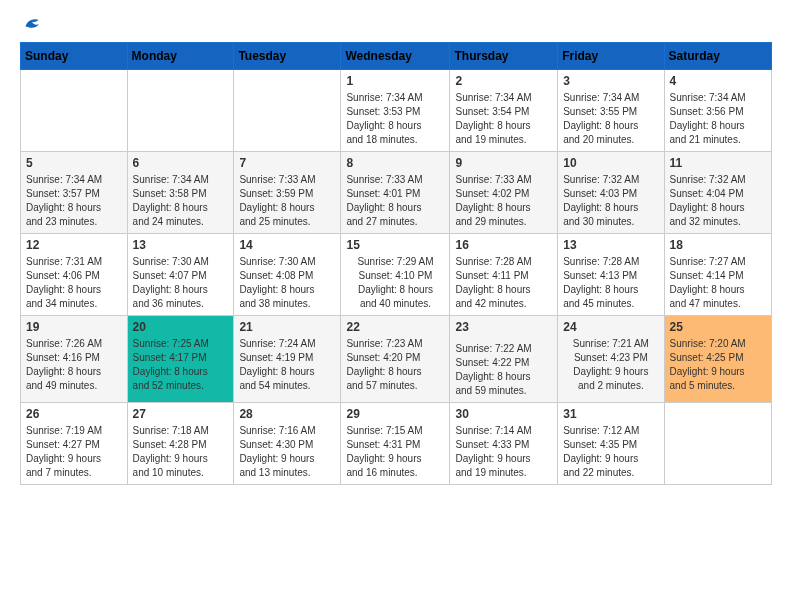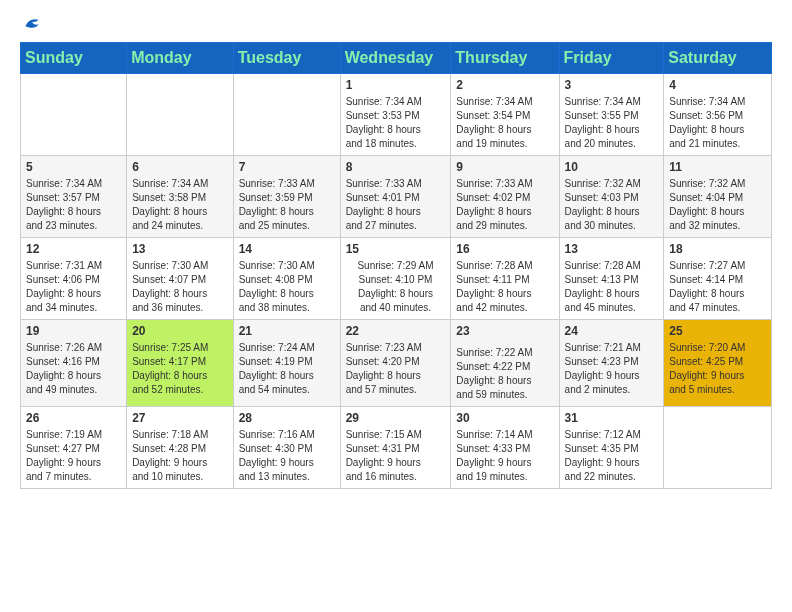--- a/index.html
+++ b/index.html
@@ -52,22 +52,22 @@
       font-size: 15px;
       color: #555;
     }
     .calendar {
       width: 100%;
       border-collapse: collapse;
       border: 1px solid #ccc;
     }
     .calendar th {
       background-color: #1565c0;
-      color: #86efac;
-      font-size: 16px;
+      color: #000000;
+      font-size: 12px;
       font-weight: bold;
       padding: 6px 4px;
       text-align: left;
       border: 1px solid #1a6fd4;
     }
     .calendar td {
       vertical-align: top;
       border: 1px solid #ccc;
       padding: 4px 5px;
       width: 113px;
@@ -269,21 +269,21 @@
           </td>
         </tr>
         <tr>
           <td style="background: rgb(245, 245, 245);">
             <span class="day-num">19</span>
             <div class="day-info" style="white-space: pre-line;">Sunrise: 7:26 AM
 Sunset: 4:16 PM
 Daylight: 8 hours
 and 49 minutes.</div>
           </td>
-          <td style="background: #bef264;">
+          <td style="background: #14b8a6;">
             <span class="day-num">20</span>
             <div class="day-info" style="white-space: pre-line;">Sunrise: 7:25 AM
 Sunset: 4:17 PM
 Daylight: 8 hours
 and 52 minutes.</div>
           </td>
           <td style="background: rgb(245, 245, 245);">
             <span class="day-num">21</span>
             <div class="day-info" style="white-space: pre-line;">Sunrise: 7:24 AM
 Sunset: 4:19 PM
@@ -299,26 +299,26 @@
           </td>
           <td style="background: rgb(245, 245, 245);">
             <span class="day-num">23</span>
             <div class="day-info" style="white-space: pre-line; margin-top: 8px;">Sunrise: 7:22 AM
 Sunset: 4:22 PM
 Daylight: 8 hours
 and 59 minutes.</div>
           </td>
           <td style="background: rgb(245, 245, 245);">
             <span class="day-num">24</span>
-            <div class="day-info" style="white-space: pre-line;">Sunrise: 7:21 AM
+            <div class="day-info" style="white-space: pre-line; text-align: center;">Sunrise: 7:21 AM
 Sunset: 4:23 PM
 Daylight: 9 hours
 and 2 minutes.</div>
           </td>
-          <td style="background: #eab308;">
+          <td style="background: #fdba74;">
             <span class="day-num">25</span>
             <div class="day-info" style="white-space: pre-line;">Sunrise: 7:20 AM
 Sunset: 4:25 PM
 Daylight: 9 hours
 and 5 minutes.</div>
           </td>
         </tr>
         <tr>
           <td style="background: rgb(255, 255, 255);">
             <span class="day-num">26</span>

